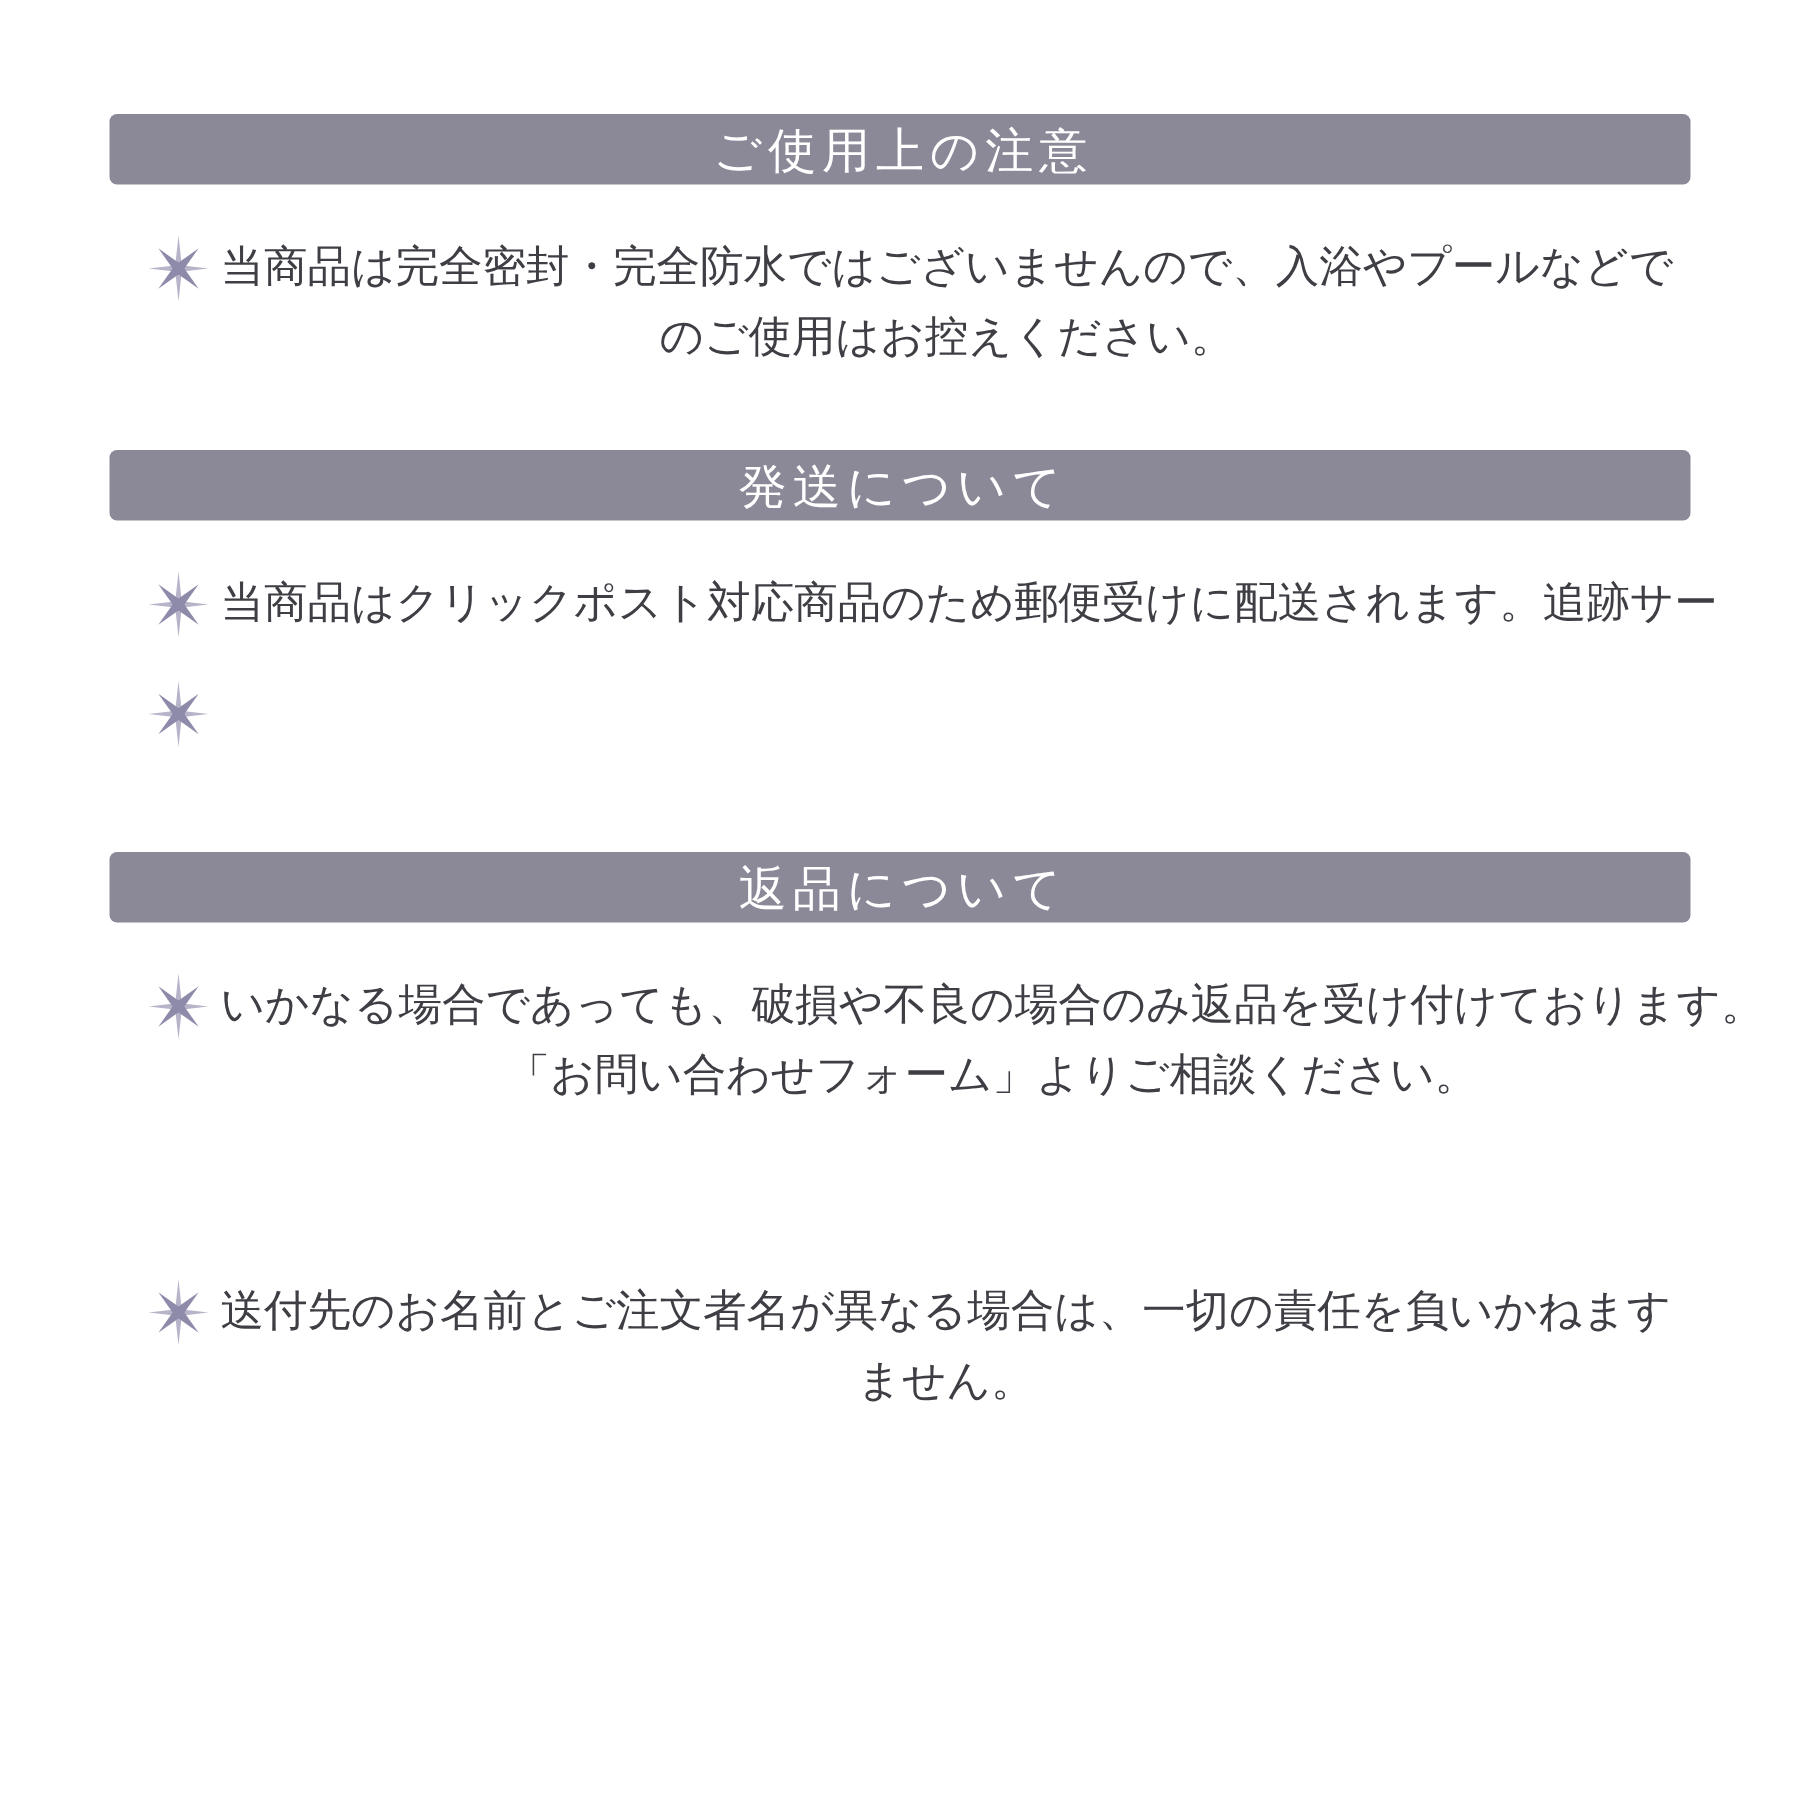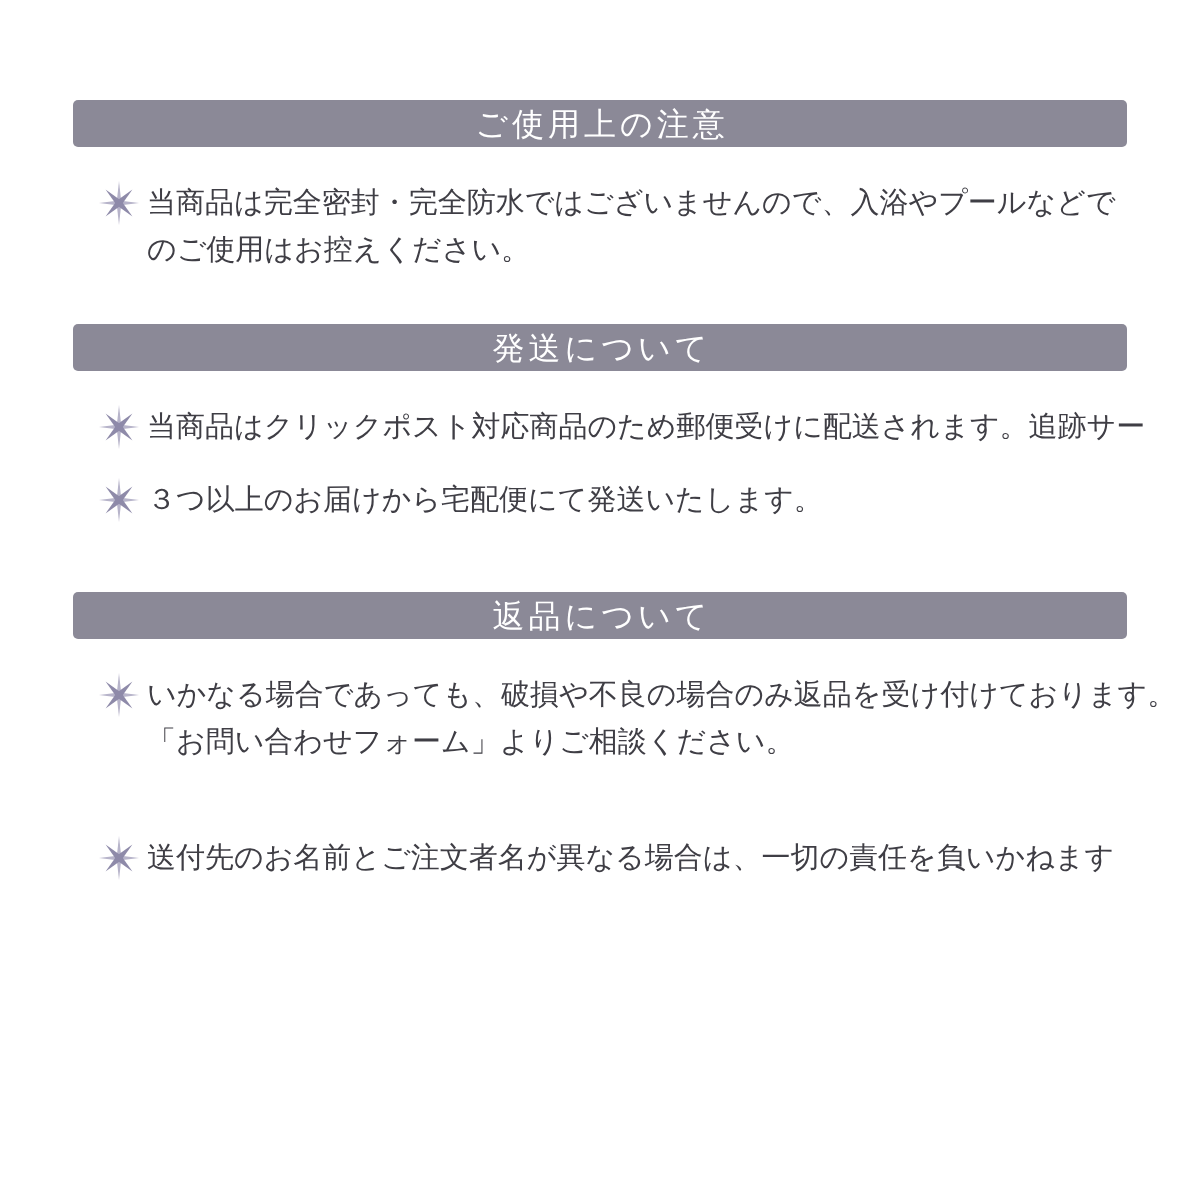--- a/index.html
+++ b/index.html
@@ -11,26 +11,26 @@
     width: 1200px;
     height: 1200px;
     font-family: "Liberation Serif", "DejaVu Serif", serif;
     color: #3f3e45;
     -webkit-font-smoothing: antialiased;
   }
   .page {
     box-sizing: border-box;
     width: 1200px;
     height: 1200px;
-    padding: 100px 73px 0 73px;
+    padding: 76px 73px 0 73px;
     overflow: hidden;
   }
   .section { margin: 0 0 51px 0; }
   .section:nth-of-type(2) { margin-bottom: 69px; }
-  .section:nth-of-type(3) { margin-bottom: 69px; }
+  .section:nth-of-type(3) { margin-bottom: 110px; }
   .section:nth-of-type(4) { margin-bottom: 0; }
 
   .header-bar {
     height: 47px;
     background: #8b8997;
     border-radius: 5px;
     display: flex;
     align-items: center;
     justify-content: center;
   }
@@ -47,20 +47,21 @@
 
   .notes {
     list-style: none;
     margin: 32px 0 0 0;
     padding: 0;
   }
   .note-item {
     display: flex;
     align-items: flex-start;
     margin: 0 0 26px 0;
+    text-align: center;
   }
   .note-item:last-child { margin-bottom: 0; }
 
   .sparkle {
     flex: 0 0 50px;
     margin-left: 24px;
     height: 47px;
     display: flex;
     align-items: center;
   }
@@ -129,23 +130,20 @@
         <div class="note-text">
           <span class="note-line">当商品はクリックポスト対応商品のため郵便受けに配送されます。追跡サー</span>
         </div>
       </li>
       <li class="note-item">
         <span class="sparkle">
           <svg width="44" height="44" viewBox="0 0 44 44">
               <use href="#sparkle-glyph"></use>
             </svg>
         </span>
-        <div class="note-text">
-          <span class="note-line">３つ以上のお届けから宅配便にて発送いたします。</span>
-        </div>
       </li>
     </ul>
   </div>
 
   <div class="section">
     <div class="header-bar">
       <h2 class="header-title">返品について</h2>
     </div>
     <ul class="notes">
       <li class="note-item">
@@ -165,18 +163,19 @@
   <div class="section">
     <ul class="notes">
       <li class="note-item">
         <span class="sparkle">
           <svg width="44" height="44" viewBox="0 0 44 44">
               <use href="#sparkle-glyph"></use>
             </svg>
         </span>
         <div class="note-text">
           <span class="note-line">送付先のお名前とご注文者名が異なる場合は、一切の責任を負いかねます</span>
+          <span class="note-line">ません。</span>
         </div>
       </li>
     </ul>
   </div>
 
 </div>
 
 </body></html>

